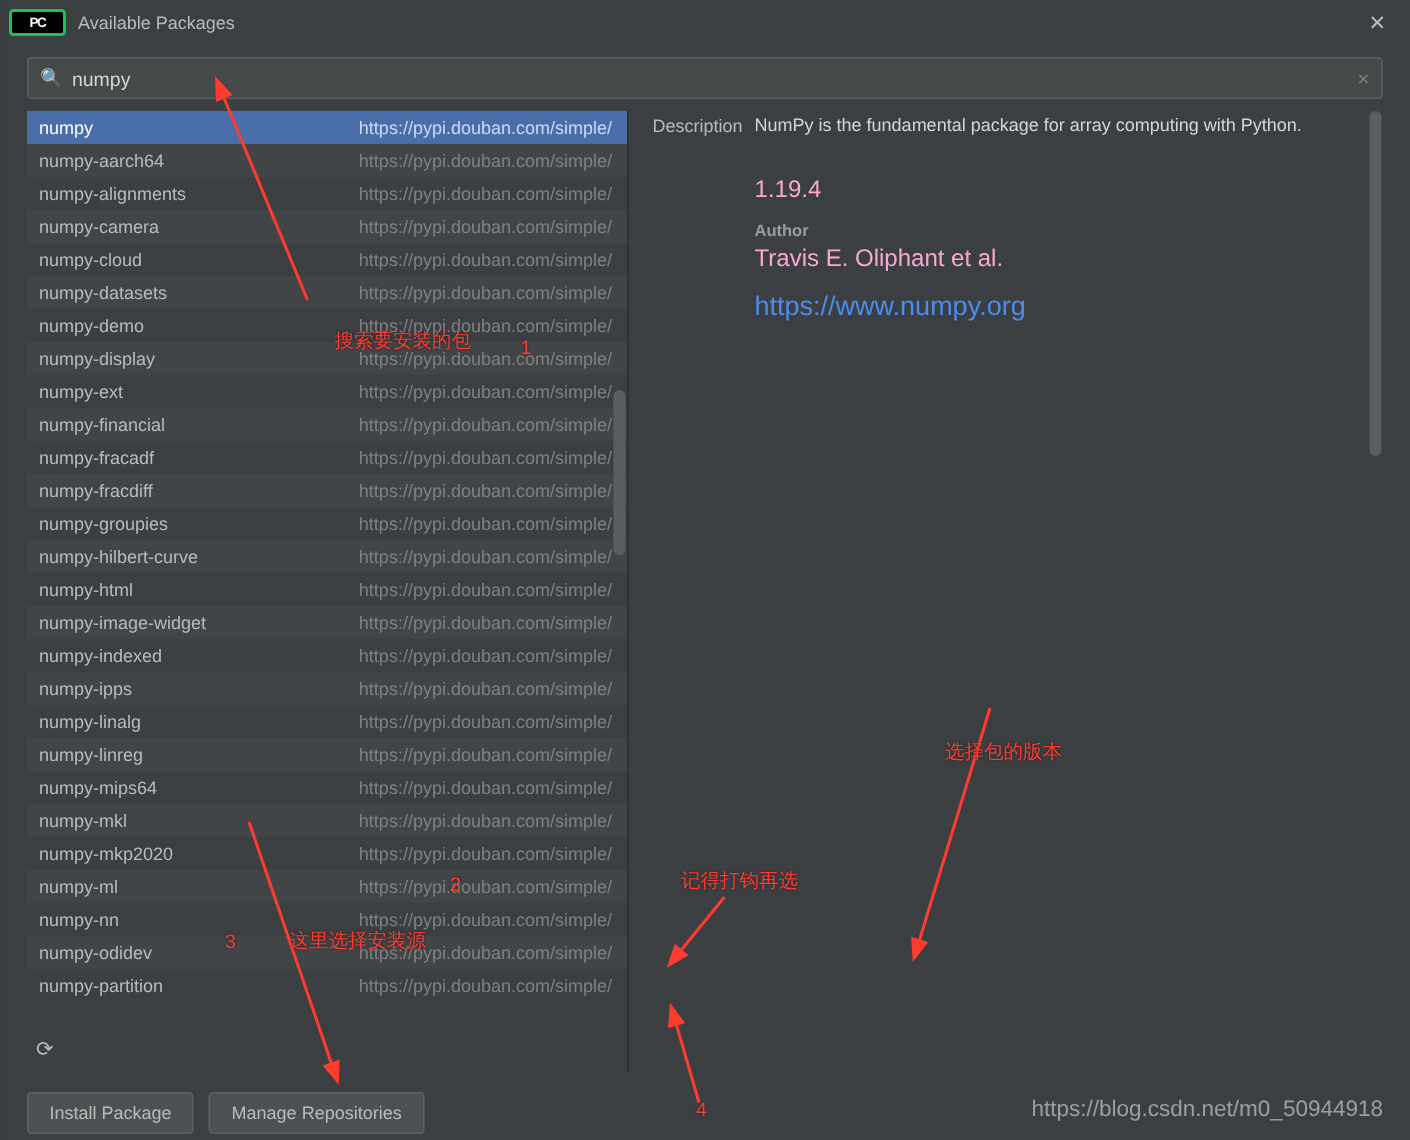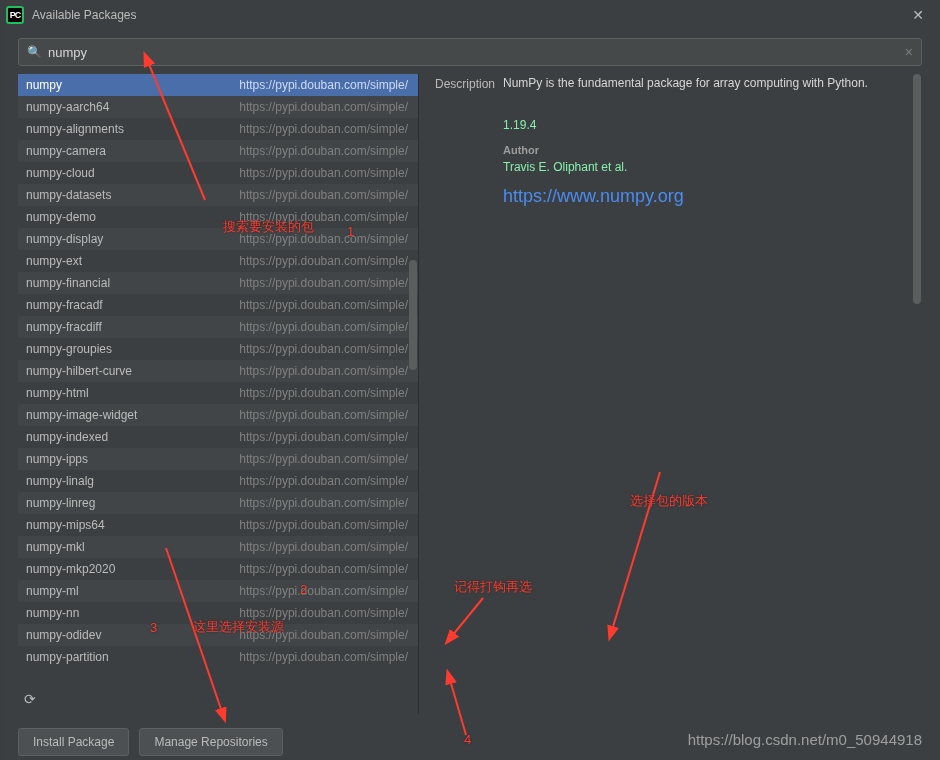--- a/index.html
+++ b/index.html
@@ -13,21 +13,21 @@
     overflow: hidden;
   }
   .sidebar-stub { position:absolute; left:0; top:0; width:6px; height:100%; background:#3b3e40; }
   .titlebar {
     display:flex; align-items:center; justify-content:space-between;
     height:30px; padding:0 10px 0 6px;
     background:#3c3f41;
   }
   .titlebar-left { display:flex; align-items:center; gap:8px; }
   .pc-logo {
-    width:18px; height:18px; border:2px solid #1fbf5a; border-radius:3px;
+    width:38px; height:18px; border:2px solid #1fbf5a; border-radius:3px;
     display:flex; align-items:center; justify-content:center;
     font-size:9px; font-weight:bold; color:#fff; letter-spacing:-1px;
     background:#000;
   }
   .title-text { color:#bbbbbb; font-size:12px; }
   .close-x { color:#bbbbbb; font-size:14px; cursor:pointer; padding:4px 6px; }
   .search-row { padding:8px 18px 8px 18px; }
   .search-box {
     display:flex; align-items:center;
     background:#45494a; border:1px solid #5e6060; border-radius:3px;
@@ -65,21 +65,21 @@
   .scrollbar-thumb-pkg {
     position:absolute; right:1px; top:186px; width:8px; height:110px;
     background:#5a5e5f; border-radius:4px;
   }
   .refresh-bar { height:30px; display:flex; align-items:center; padding:4px 6px; }
   .refresh-icon { color:#bbbbbb; font-size:14px; cursor:pointer; }
   .desc-title { color:#bbbbbb; font-size:12px; padding:3px 2px 10px 2px; }
   .desc-body { padding:2px 2px 0 6px; position:relative; flex:1; }
   .desc-text { color:#d6d6d6; font-size:12px; margin-bottom:28px; }
   .desc-label { color:#9c9c9c; font-size:11px; font-weight:bold; margin-bottom:4px; }
-  .desc-value { color:#86efac; font-size:12px; margin-bottom:12px; }
+  .desc-value { color:#f9a8d4; font-size:16px; margin-bottom:12px; }
   .desc-link { color:#4a8cf0; font-size:18px; cursor:pointer; text-decoration:none; }
   .form-row {
     display:flex; align-items:center; gap:10px;
     margin-bottom:10px;
   }
   .checkbox {
     width:15px; height:15px; border:1px solid #6a6e6e;
     background:#43494a; cursor:pointer; border-radius:2px;
   }
   .checkbox-label { font-size:12px; color:#bbbbbb; min-width:100px; }

